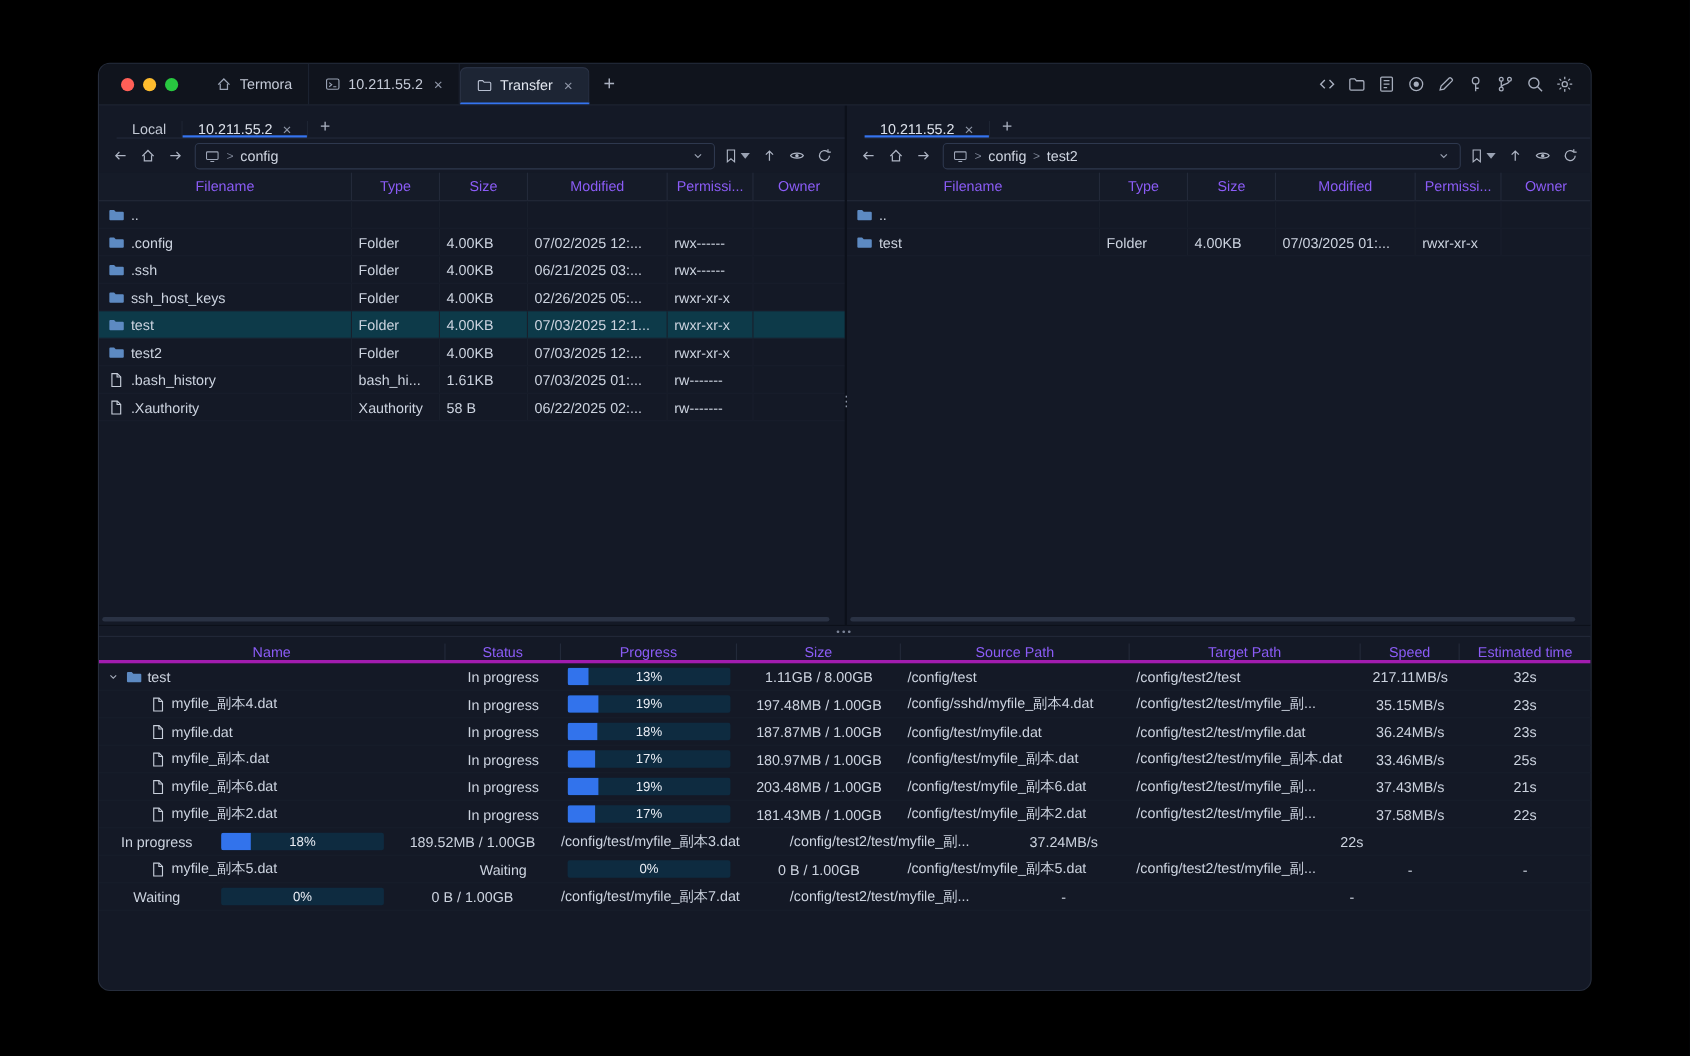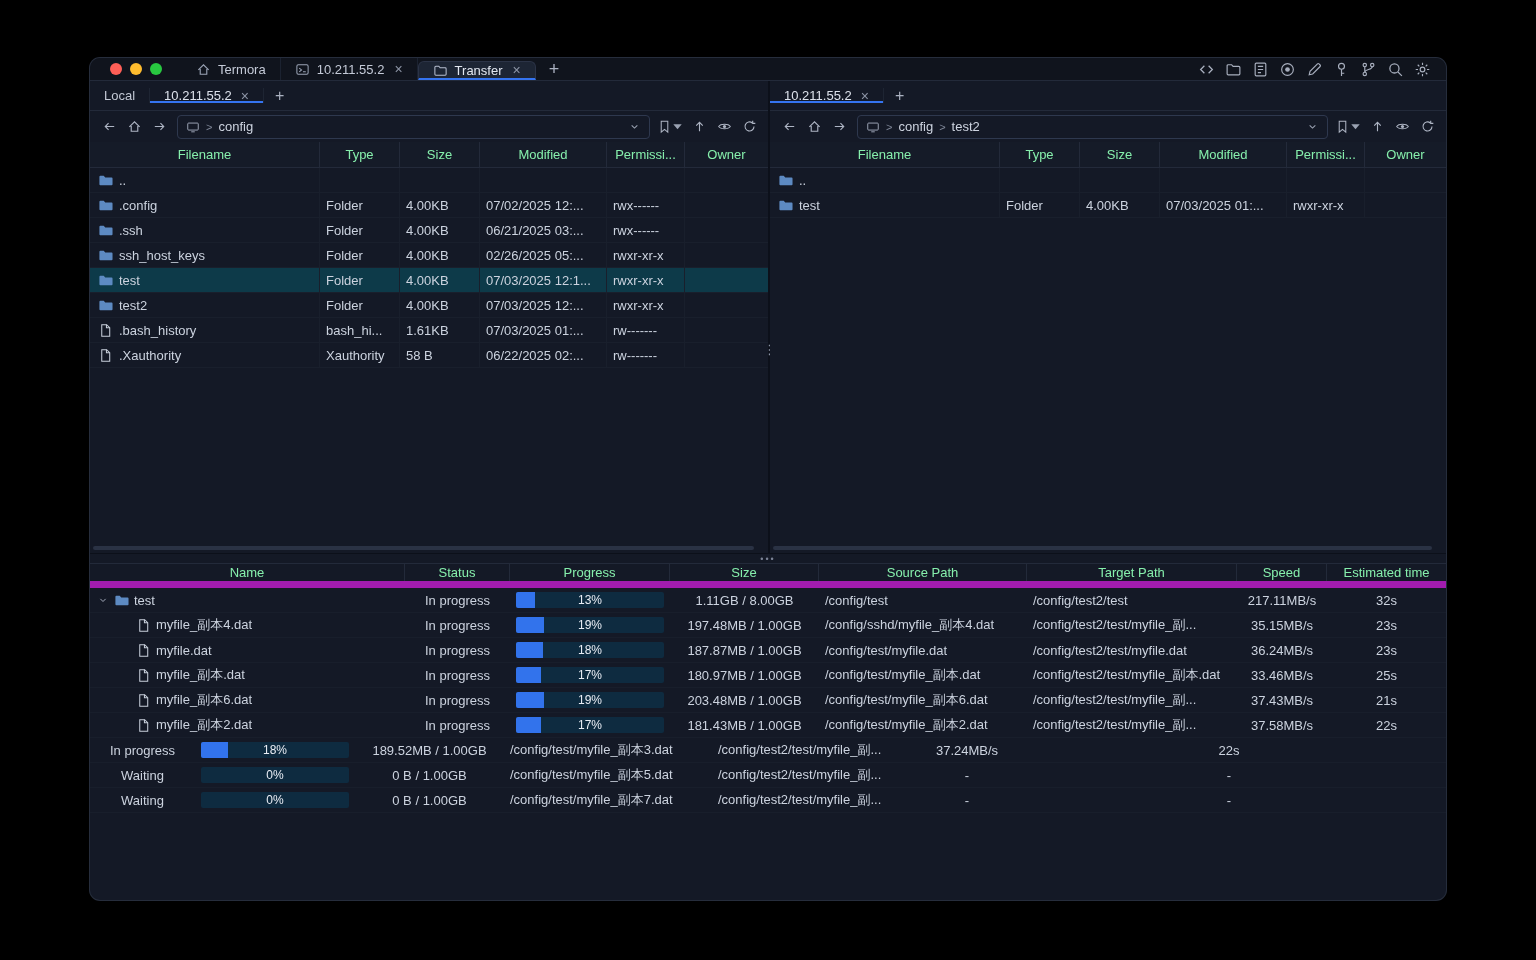--- a/index.html
+++ b/index.html
@@ -4,21 +4,21 @@
 <style>
   * { margin:0; padding:0; box-sizing:border-box; }
   html,body { width:1536px; height:960px; background:#000; font-family:"Liberation Sans",sans-serif; }
   .window {
     position:absolute; left:90px; top:58px; width:1356px; height:842px;
     background:#141926; border-radius:10px; overflow:hidden;
     box-shadow:0 0 0 1px #262d3c, 0 24px 70px rgba(0,0,0,.65);
     color:#ccd3df; font-size:13px;
   }
   
-  .titlebar { height:23px; display:flex; align-items:stretch; background:#10141d; border-bottom:1px solid #232a3a; }
+  .titlebar { height:38px; display:flex; align-items:stretch; background:#10141d; border-bottom:1px solid #232a3a; }
   .traffic { display:flex; align-items:center; gap:8px; padding:0 20px 0 20px; }
   .tl { width:12px; height:12px; border-radius:50%; display:inline-block; }
   .tl.r{background:#ff5f57}.tl.y{background:#febc2e}.tl.g{background:#28c840}
   .mtabs { display:flex; align-items:stretch; }
   .mtab { display:flex; align-items:center; gap:7px; padding:0 14px; color:#c4cad7; border-right:1px solid #1b2230; cursor:default; }
   .mtab svg { width:15px; height:15px; color:#9aa3b5; }
   .mtab.active { background:#1d2534; border:1px solid #2b3346; border-bottom:2px solid #3574f0; border-radius:6px 6px 0 0; margin-top:3px; color:#e2e7f0; }
   .mtab.active svg { color:#b7bfd0; }
   .close { color:#8d95a6; font-size:14px; line-height:1; margin-left:3px; }
   .plus { display:flex; align-items:center; padding:0 13px; color:#aab1c0; font-size:18px; }
@@ -26,48 +26,48 @@
   .tb-icons { margin-left:auto; display:flex; align-items:center; gap:10px; padding-right:15px; color:#a7aebd; }
   .tbi { width:17px; height:17px; display:flex; }
   .tbi svg { width:100%; height:100%; }
   
   .panes { display:flex; height:472px; }
   .pane { display:flex; flex-direction:column; position:relative; background:#141926; }
   .pane.left { width:678px; }
   .pane.right { flex:1; }
   .vsplit { width:2px; background:#0c101a; position:relative; }
   .vgrip { position:absolute; top:262px; left:-5px; width:12px; text-align:center; color:#8b93a5; font-size:13px; line-height:1; }
-  .subtabs { height:30px; display:flex; align-items:center; border-bottom:1px solid #232a3a; }
+  .subtabs { height:30px; display:flex; align-items:flex-end; border-bottom:1px solid #232a3a;margin-left:16px; }
   .stab { display:flex; align-items:center; gap:6px; padding:0 14px; border-right:1px solid #1e2533; position:relative; color:#c2c8d4; }
   .stab.active { color:#dde2ec; }
   .stab.active::after { content:""; position:absolute; left:0; right:0; bottom:0; height:2px; background:#3574f0; }
   .navbar { height:31px; display:flex; align-items:center; gap:3px; padding:0 8px; }
   .nbtn { min-width:22px; height:22px; display:flex; align-items:center; justify-content:center; color:#aeb5c4; }
   .nbtn svg { width:15px; height:15px; }
   .crumb { flex:1; height:24px; border:1px solid #2e384e; border-radius:4px; display:flex; align-items:center; gap:6px; padding:0 8px; margin:0 4px; color:#ced4e0; min-width:0; }
   .crumb svg.mon { width:14px; height:14px; color:#9fa7b8; flex:none; }
   .crumb .sep { color:#7f8798; font-size:11px; }
   .crumb .chev { margin-left:auto; width:13px; height:13px; color:#9aa2b2; flex:none; }
   .caret { width:8px; height:8px; color:#9aa2b2; margin-left:-2px; }
   
   .thead { height:26px; display:flex; border-bottom:1px solid #232a3a; background:#151b28; flex:none; }
-  .th { display:flex; align-items:center; justify-content:center; color:#86efac; border-right:1px solid #232a3a; overflow:hidden; white-space:nowrap; }
+  .th { display:flex; align-items:center; justify-content:center; color:#8b5cf6; border-right:1px solid #232a3a; overflow:hidden; white-space:nowrap; }
   .th:last-child { border-right:none; }
   .fc1{width:230px}.fc2{width:80px}.fc3{width:80px}.fc4{width:127px}.fc5{width:78px}.fc6{flex:1;min-width:0}
   .frow { height:25px; display:flex; align-items:stretch; border-bottom:1px solid #191f2c; flex:none; }
   .frow.sel { background:#0d3a49; }
   .fcell { display:flex; align-items:center; padding:0 6px; border-right:1px solid #191f2c; overflow:hidden; white-space:nowrap; }
   .fcell:last-child { border-right:none; }
   .fname { gap:6px; padding-left:8px; }
   .fic { width:15px; height:15px; flex:none; }
   .hsb { position:absolute; left:3px; right:14px; bottom:3px; height:4px; border-radius:2px; background:#2a3244; }
   
   .hsplit { height:10px; display:flex; align-items:center; justify-content:center; color:#7b8396; background:#141926; border-top:1px solid #0c101a; }
   .hsplit span { font-size:9px; letter-spacing:2px; line-height:0; }
-  .tt-head { height:25px; display:flex; border-top:1px solid #232a3a; border-bottom:7px solid #a21caf; }
+  .tt-head { height:25px; display:flex; border-top:1px solid #232a3a; border-bottom:3px solid #a21caf;align-items:flex-end; }
   .tc1{width:315px}.tc2{width:105px}.tc3{width:160px}.tc4{width:149px}.tc5{width:208px}.tc6{width:210px}.tc7{width:90px}.tc8{flex:1;min-width:0}
   .trow { height:25px; display:flex; align-items:center; border-bottom:1px solid #181e2b; }
   .tcell { display:flex; align-items:center; overflow:hidden; white-space:nowrap; padding:0 6px; height:100%; }
   .tcell.center { justify-content:center; }
   .tname { gap:5px; padding-left:7px; }
   .tname.child { padding-left:46px; }
   .tchev { width:12px; height:12px; color:#a7aebd; flex:none; }
   .pbar { position:relative; flex:1; height:16px; background:#0e2b40; border-radius:2px; overflow:hidden; }
   .pfill { position:absolute; left:0; top:0; bottom:0; background:#3273ec; }
   .plabel { position:absolute; inset:0; display:flex; align-items:center; justify-content:center; font-size:12px; color:#e9edf4; }
@@ -675,20 +675,26 @@
           </div>
         </div>
       <div class="tcell tc4 center">189.52MB / 1.00GB</div>
       <div class="tcell tc5">/config/test/myfile_副本3.dat</div>
       <div class="tcell tc6">/config/test2/test/myfile_副...</div>
       <div class="tcell tc7 center">37.24MB/s</div>
       <div class="tcell tc8 center">22s</div>
     </div>
 
     <div class="trow">
+      <div class="tcell tc1 tname child">
+          <svg class="fic">
+            <use href="#i-file"></use>
+          </svg>
+          <span>myfile_副本5.dat</span>
+        </div>
       <div class="tcell tc2 center">Waiting</div>
       <div class="tcell tc3">
           <div class="pbar">
             <div class="pfill" style="width: 0%;"></div>
             <div class="plabel">0%</div>
           </div>
         </div>
       <div class="tcell tc4 center">0 B / 1.00GB</div>
       <div class="tcell tc5">/config/test/myfile_副本5.dat</div>
       <div class="tcell tc6">/config/test2/test/myfile_副...</div>

